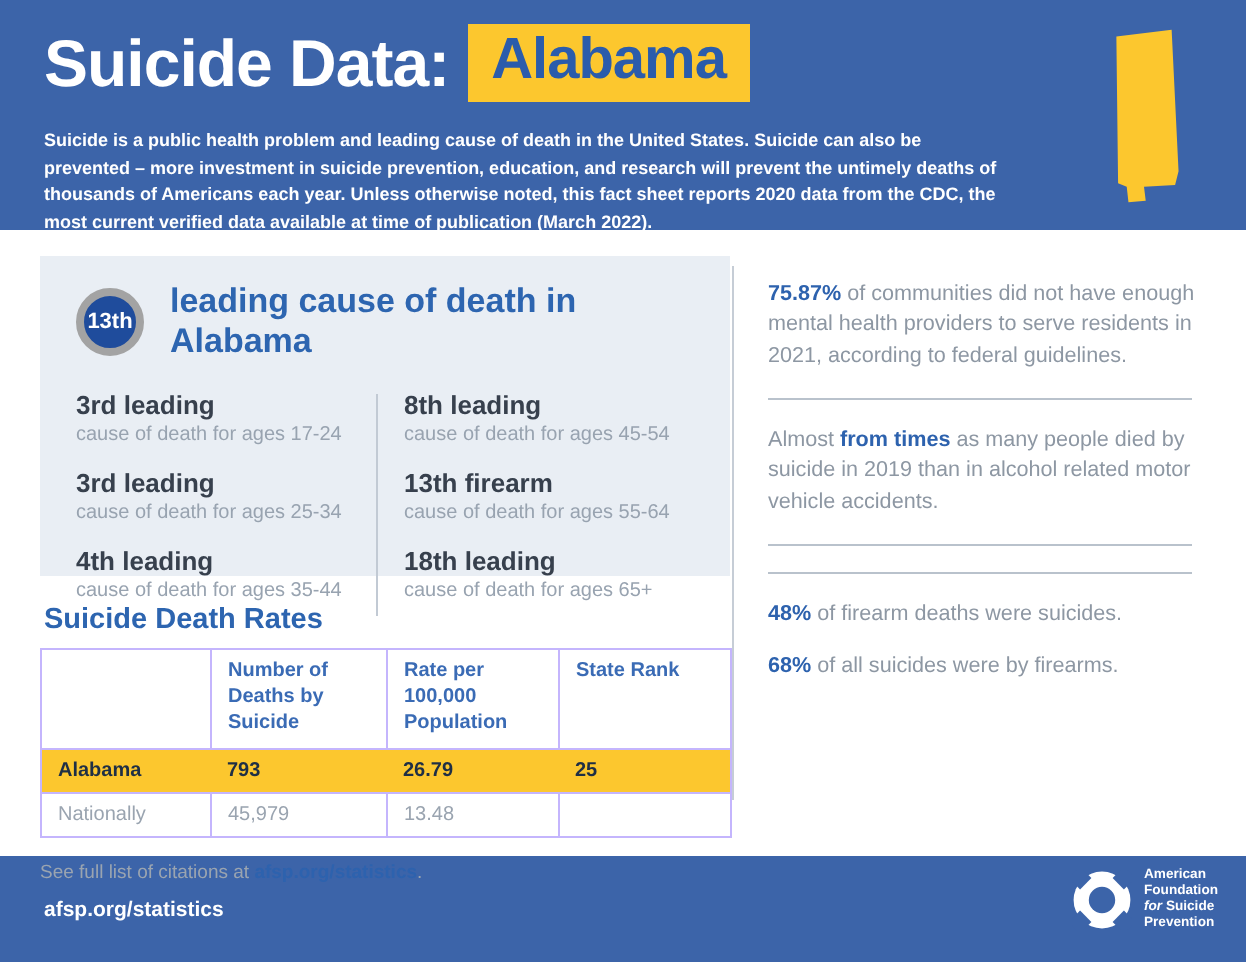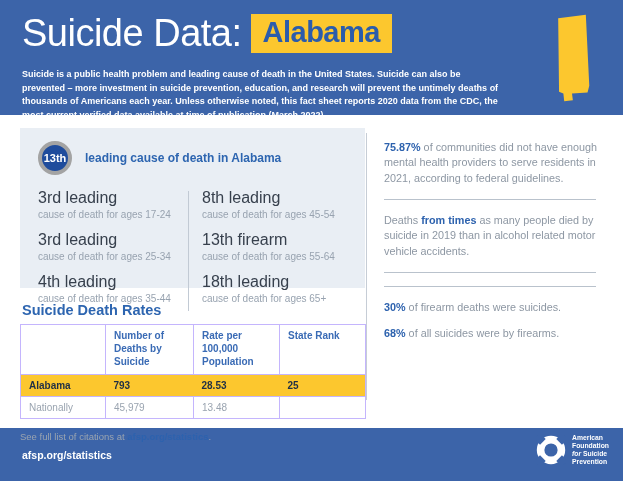--- a/index.html
+++ b/index.html
@@ -10,21 +10,21 @@
     background: #3c64a9;
     position: relative;
     overflow: hidden;
     display: flex; flex-direction: column;
   }
 
   
   .header { height: 115px; position: relative; padding: 12px 22px 0; flex: none; }
   .title-row { display: flex; align-items: center; }
   .title-prefix {
-    color: #ffffff; font-size: 38px; font-weight: normal; letter-spacing: -0.5px; text-align: right;
+    color: #ffffff; font-size: 33px; font-weight: bold; letter-spacing: -0.5px; text-align: right;
   }
   .state-box {
     background: #fcc72e; color: #2b5cab;
     font-size: 29px; font-weight: bold; letter-spacing: -0.5px;
     padding: 2px 12px 4px; margin-left: 9px; display: inline-block;
   }
   .intro {
     margin-top: 13px; width: 482px;
     color: #ffffff; font-size: 9px; font-weight: bold;
     line-height: 1.52;
@@ -40,27 +40,27 @@
     background: #e9eef4; padding: 13px 18px 0;
   }
   .rank-header { display: flex; align-items: center; gap: 13px; }
   .rank-badge {
     width: 34px; height: 34px; border-radius: 50%;
     background: #1f4c9c; border: 4px solid #a3a3a3;
     color: #ffffff; font-size: 11px; font-weight: bold;
     display: flex; align-items: center; justify-content: center;
     flex: none;
   }
-  .rank-heading { color: #2d65b0; font-size: 12px; font-weight: bold; }
+  .rank-heading { color: #2d65b0; font-size: 17px; font-weight: bold; }
   .rank-grid { display: flex; margin-top: 14px; }
   .rank-col { width: 150px; }
   .rank-col.second { padding-left: 13px; }
   .rank-col-divider { width: 1px; background: #c2cad4; margin: 2px 0 4px; flex: none; }
   .rank-item { margin-bottom: 11px; }
-  .rank-item-title { color: #37404d; font-size: 16px; font-weight: normal; }
+  .rank-item-title { color: #37404d; font-size: 13px; font-weight: bold; }
   .rank-item-detail { color: #98a3b0; font-size: 10px; margin-top: 2px; }
 
   .section-title { color: #2d65b0; font-size: 14.5px; font-weight: bold; margin: 14px 0 6px 2px; }
 
   table.rates { width: 345px; border-collapse: collapse; table-layout: fixed; }
   table.rates, table.rates th, table.rates td { border: 1px solid #c4b5fd; }
   table.rates th {
     text-align: left; vertical-align: top;
     color: #3a6bb5; font-size: 10px; font-weight: bold;
     padding: 4px 5px 6px 8px; line-height: 1.3;
@@ -157,44 +157,44 @@
         <tbody>
             <tr>
           <th class="col-label"></th>
           <th class="col-deaths">Number of Deaths by Suicide</th>
           <th class="col-rate">Rate per 100,000 Population</th>
           <th class="col-rank">State Rank</th>
         </tr>
         <tr class="highlight">
           <td>Alabama</td>
           <td>793</td>
-          <td>28.53</td>
+          <td>26.79</td>
           <td>25</td>
         </tr>
         <tr class="plain">
           <td>Nationally</td>
           <td>45,979</td>
           <td>13.48</td>
           <td></td>
         </tr>
       </tbody>
         </table>
 
       <p class="citation"><span>See full list of citations at </span><a href="#">afsp.org/statistics</a><span>.</span></p>
     </div>
 
     <div class="v-divider"></div>
 
     <div class="right-col">
       <p class="stat"><span></span><b>75.87%</b><span> of communities did not have enough mental health providers to serve residents in 2021, according to federal guidelines.</span></p>
       <hr class="stat-divider">
-      <p class="stat"><span>Deaths </span><b>from times</b><span> as many people died by suicide in 2019 than in alcohol related motor vehicle accidents.</span></p>
+      <p class="stat"><span>Almost </span><b>from times</b><span> as many people died by suicide in 2019 than in alcohol related motor vehicle accidents.</span></p>
       <hr class="stat-divider">
       <hr class="stat-divider">
-      <p class="stat"><span></span><b>30%</b><span> of firearm deaths were suicides.</span></p>
+      <p class="stat"><span></span><b>48%</b><span> of firearm deaths were suicides.</span></p>
       <p class="stat grouped"><span></span><b>68%</b><span> of all suicides were by firearms.</span></p>
     </div>
   </div>
 
   <div class="footer">
     <a class="footer-link" href="#">afsp.org/statistics</a>
     <div class="brand">
       <svg width="30" height="30" viewBox="0 0 30 30" aria-hidden="true">
         <circle cx="15" cy="15" r="14.2" fill="#ffffff"></circle>
         <g transform="rotate(45 15 15)" fill="#3c64a9">

